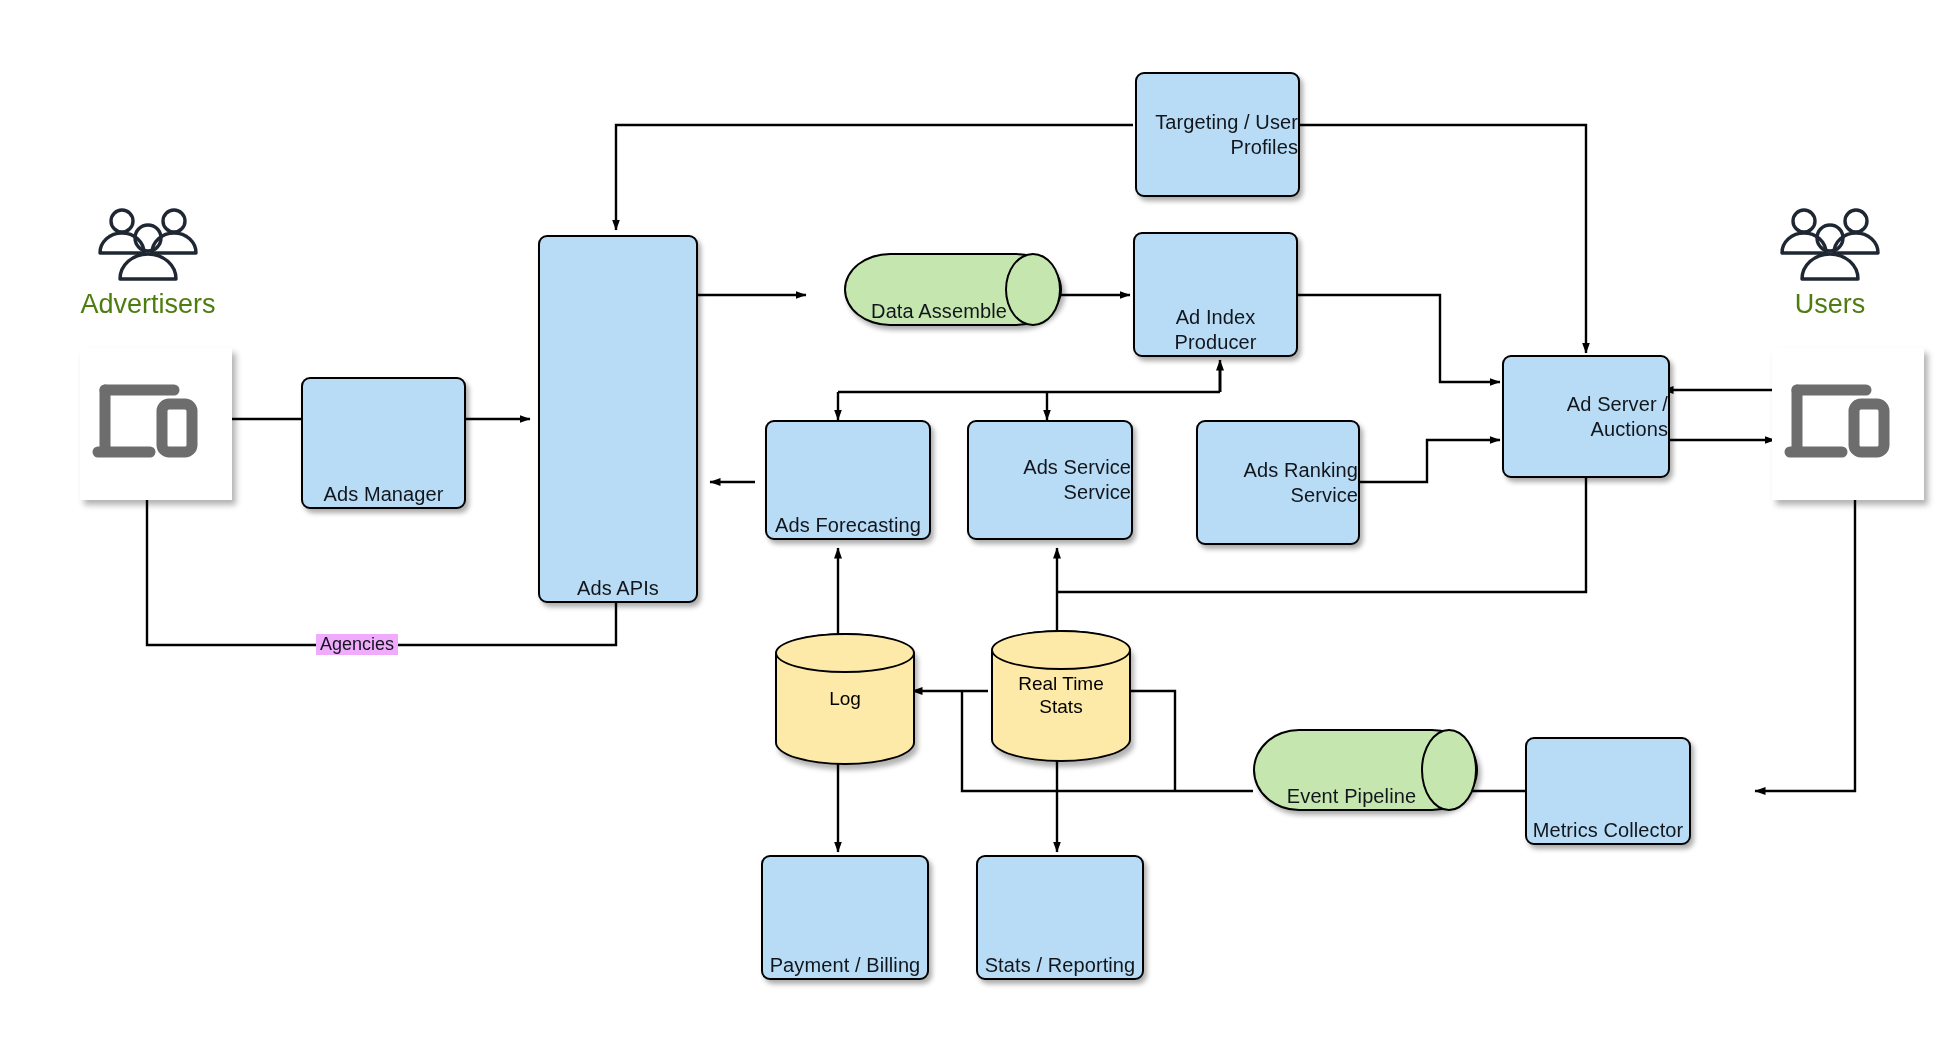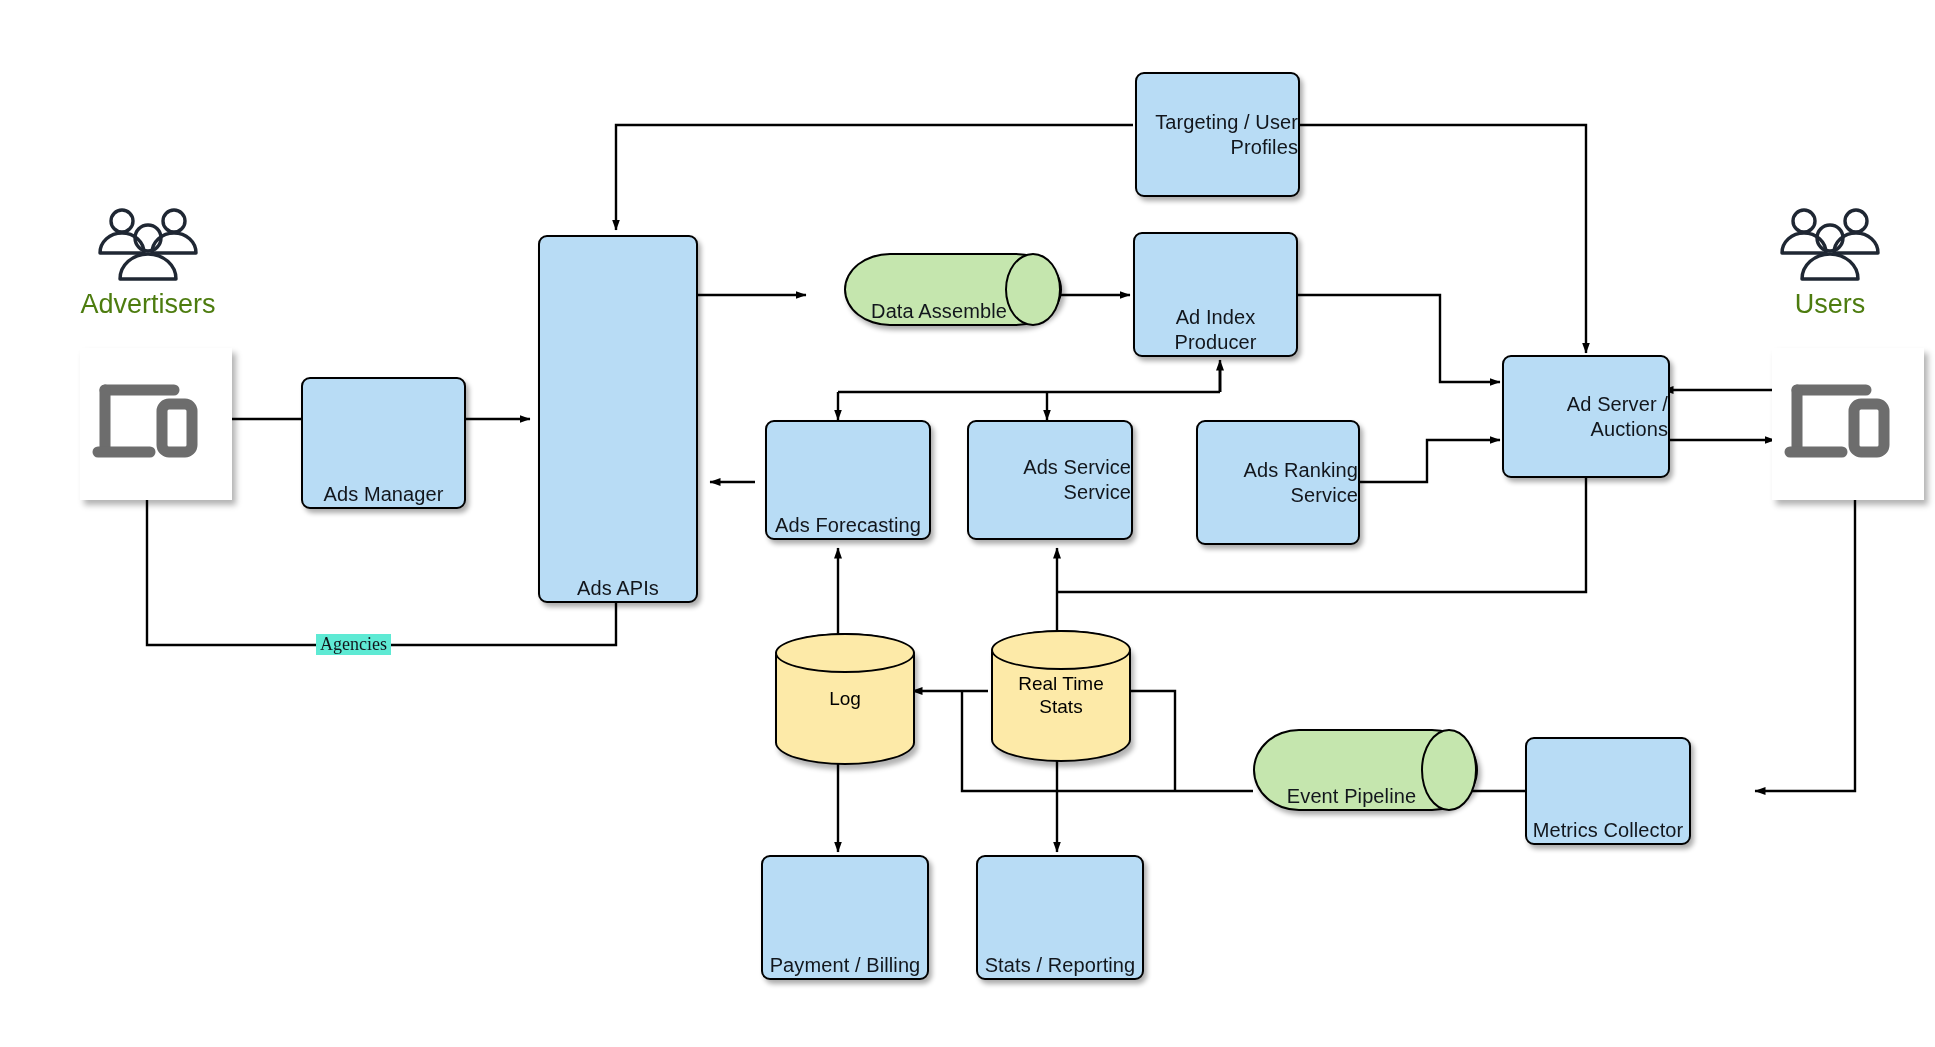--- a/index.html
+++ b/index.html
@@ -20,22 +20,22 @@
   .db{background:#fdeaa8;border:2px solid #000;box-shadow:3px 5px 5px rgba(0,0,0,.30);
       border-radius:50%/17% 17% 17% 17%;position:absolute;}
   .db .top{position:absolute;left:-2px;right:-2px;top:-2px;height:40px;
       border:2px solid #000;border-radius:50%;background:#fdeaa8;box-sizing:border-box;}
   .db .lbl{position:absolute;left:0;right:0;top:0;bottom:0;display:flex;
       align-items:center;justify-content:center;text-align:center;z-index:3;
       font-size:19px;line-height:1.2;}
   .actor{position:absolute;}
   .actor-label{position:absolute;width:100%;text-align:center;font-size:27px;color:#4d7c0f;}
   .screenbox{position:absolute;background:#fff;box-shadow:4px 5px 6px rgba(0,0,0,.30);}
-  .edge-label{position:absolute;background:#5eead4;font-size:18px;color:#12161c;
-      padding:0 4px;white-space:nowrap;font-family:Liberation Serif, serif;}
+  .edge-label{position:absolute;background:#f0abfc;font-size:18px;color:#12161c;
+      padding:0 4px;white-space:nowrap;}
 </style>
 </head>
 <body>
 
 <div id="stage">
 
   <svg id="wires" viewBox="0 0 1935 1047" xmlns="http://www.w3.org/2000/svg">
     <defs>
       <marker id="ah" markerWidth="12" markerHeight="12" refX="10.5" refY="4" orient="auto" markerUnits="userSpaceOnUse">
         <path d="M0,0 L11,4 L0,8 z" fill="#000"></path>

